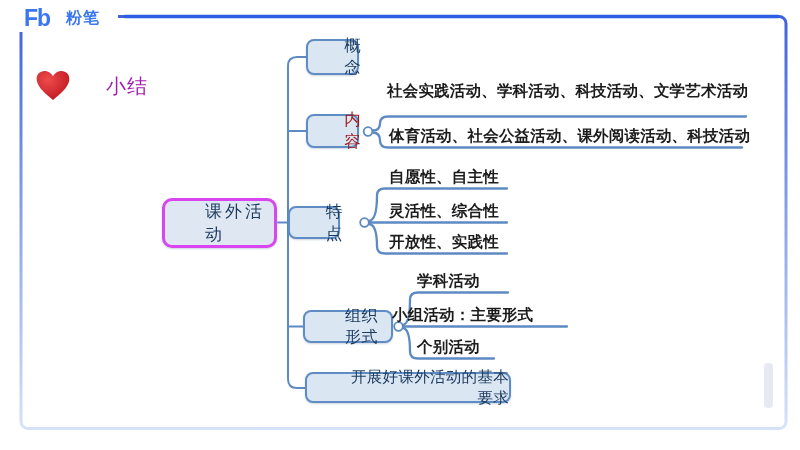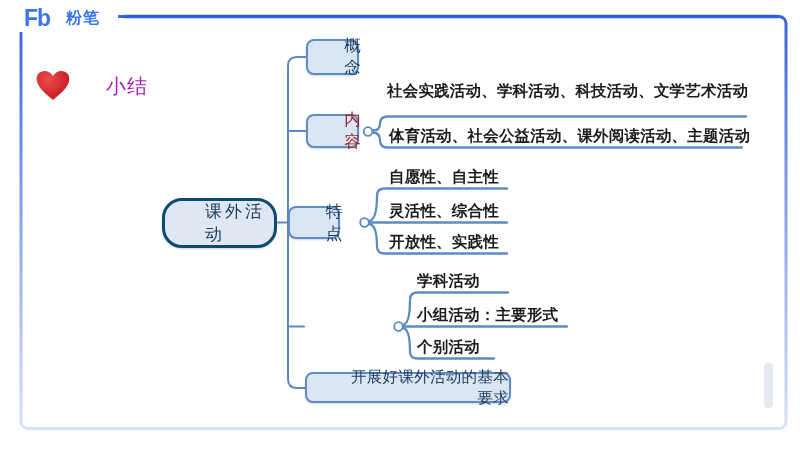--- a/index.html
+++ b/index.html
@@ -7,22 +7,22 @@
          font-family:"Liberation Sans","DejaVu Sans",sans-serif;}
   .stage svg.overlay{position:absolute;left:0;top:0;pointer-events:none;}
   .abs{position:absolute;}
   .logo{left:24px;top:5px;display:flex;align-items:center;gap:16px;color:#3b76f1;}
   .logo .mark{font-size:23px;font-weight:bold;letter-spacing:-1px;}
   .logo .word{font-size:16px;font-weight:bold;letter-spacing:1px;}
   .heading-label{left:74px;top:73px;font-size:20px;font-weight:normal;color:#a21caf;letter-spacing:1px;margin-left:32px;}
   .node{position:absolute;display:flex;align-items:center;justify-content:center;
         background:#dbe6f3;border:2px solid #5f8cc4;border-radius:8px;
         font-weight:normal;color:#1b3a5e;box-sizing:border-box;box-shadow:0 1px 2px rgba(60,90,140,.25);padding-left:40px;}
-  .node-root{left:162px;top:198px;width:115px;height:50px;border:3px solid #0c4a6e;
-             border-radius:20px;font-size:17px;letter-spacing:3px;background:#dfe8f2;}
+  .node-root{left:162px;top:198px;width:115px;height:50px;border:3px solid #d946ef;
+             border-radius:10px;font-size:17px;letter-spacing:3px;background:#dfe8f2;}
   .node-concept{left:306px;top:39px;width:53px;height:36px;font-size:16.5px;}
   .node-content{left:306px;top:114px;width:53px;height:34px;font-size:16.5px;color:#9b1b1b;}
   .node-features{left:288px;top:206px;width:52px;height:33px;font-size:16.5px;}
   .node-forms{left:303px;top:310px;width:90px;height:33px;font-size:16px;letter-spacing:.5px;}
   .node-req{left:305px;top:372px;width:206px;height:31px;font-size:15.5px;letter-spacing:.3px;text-align:right;}
   .leaf{position:absolute;font-size:15.5px;font-weight:bold;color:#1c1c1c;
         line-height:19px;letter-spacing:.2px;white-space:nowrap;}
   .scroll-thumb{left:764px;top:363px;width:9px;height:45px;background:#e4e7f0;
                 border-radius:4px;opacity:.9;}
 </style>
@@ -86,28 +86,29 @@
   </div>
 
   <div class="abs heading-label">小结</div>
 
   <div class="node node-root">课外活动</div>
 
   <div class="node node-concept">概念</div>
 
   <div class="node node-content">内容</div>
   <div class="leaf" style="left:387px;top:81px">社会实践活动、学科活动、科技活动、文学艺术活动</div>
-  <div class="leaf" style="left:389px;top:126px">体育活动、社会公益活动、课外阅读活动、主题活动</div>
+  <div class="leaf" style="left:389px;top:126px">体育活动、社会公益活动、课外阅读活动、科技活动</div>
 
   <div class="node node-features">特点</div>
   <div class="leaf" style="left:389px;top:201px">灵活性、综合性</div>
   <div class="leaf" style="left:389px;top:167px">自愿性、自主性</div>
   <div class="leaf" style="left:389px;top:232px">开放性、实践性</div>
 
+  <div class="node node-forms">组织形式</div>
   <div class="leaf" style="left:417px;top:271px">学科活动</div>
-  <div class="leaf" style="left:417px;top:305px">小组活动：主要形式</div>
+  <div class="leaf" style="left:392px;top:305px">小组活动：主要形式</div>
   <div class="leaf" style="left:417px;top:337px">个别活动</div>
 
   <div class="node node-req">开展好课外活动的基本要求</div>
 
   <div class="abs scroll-thumb"></div>
 
 </div>
 
 </body></html>

